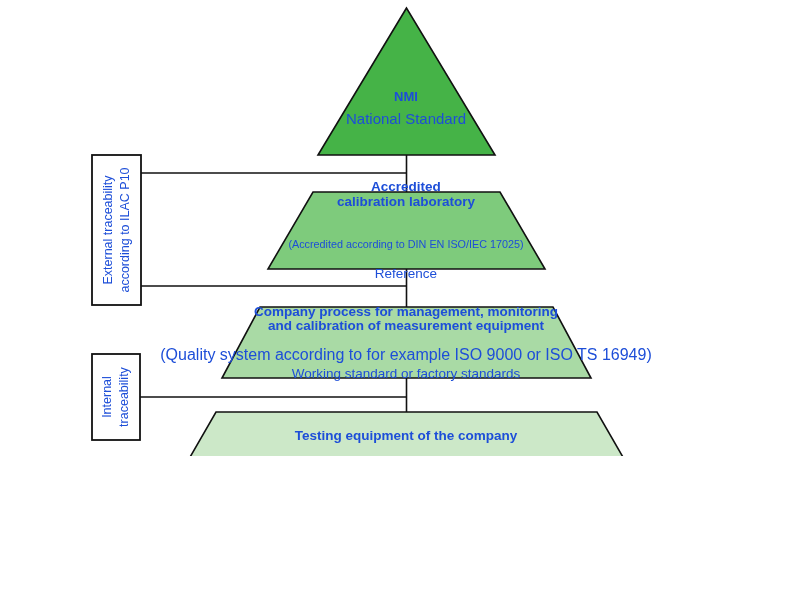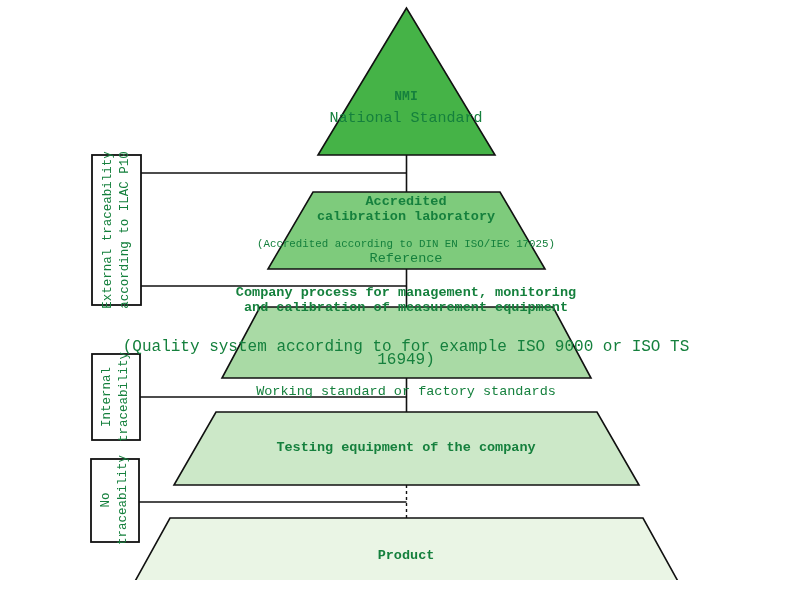--- a/index.html
+++ b/index.html
@@ -1,22 +1,22 @@
 <!DOCTYPE html>
 <html><head>
 <meta charset="utf-8">
 <style>
   html, body { margin: 0; padding: 0; background: #ffffff; }
   .stage {
     position: relative;
     width: 800px;
-    height: 580px;
+    height: 456px;
     background: #ffffff;
-    font-family: Liberation Mono, monospace;
-    color: #15803d;
+    font-family: Liberation Sans, sans-serif;
+    color: #1d4ed8;
     overflow: hidden;
   }
   .stage svg { position: absolute; left: 0; top: 0; }
 
   .lvl-text {
     position: absolute;
     left: 406px;
     transform: translateX(-50%);
     width: 620px;
     display: flex;
@@ -28,26 +28,26 @@
     pointer-events: none;
   }
   .heading { font-weight: bold; font-size: 13.5px; line-height: 14.5px; }
   .note    { font-size: 10.8px; line-height: 13px; margin-top: 14px; }
   .footer  { font-size: 13.5px; line-height: 15px; }
 
   .t1 { top: 8px; height: 147px; padding-top: 52px; box-sizing: border-box; }
   .t1 .heading { font-size: 13px; line-height: 14px; }
   .t1 .note    { font-size: 10.5px; line-height: 11.5px; margin-top: 2px; }
   .t1 .footer  { font-size: 15px; margin-top: 7px; }
-  .t2 { top: 192px; height: 77px; }
-  .t3 { top: 307px; height: 71px; gap: 12px; }
+  .t2 { top: 192px; height: 77px; gap: 15px; }
+  .t3 { top: 307px; height: 71px; }
   .t3 .heading { line-height: 14.5px; }
   .t3 .note { font-size: 16px; }
   .t3 .footer { margin-top: 5px; }
-  .t4 { top: 412px; height: 73px; }
+  .t4 { top: 400px; height: 73px; }
   .t5 { top: 518px; height: 76px; }
 
   .side-label {
     position: absolute;
     transform: translate(-50%, -50%) rotate(-90deg);
     transform-origin: center center;
     white-space: pre-line;
     text-align: center;
     font-size: 12.5px;
     line-height: 17px;

